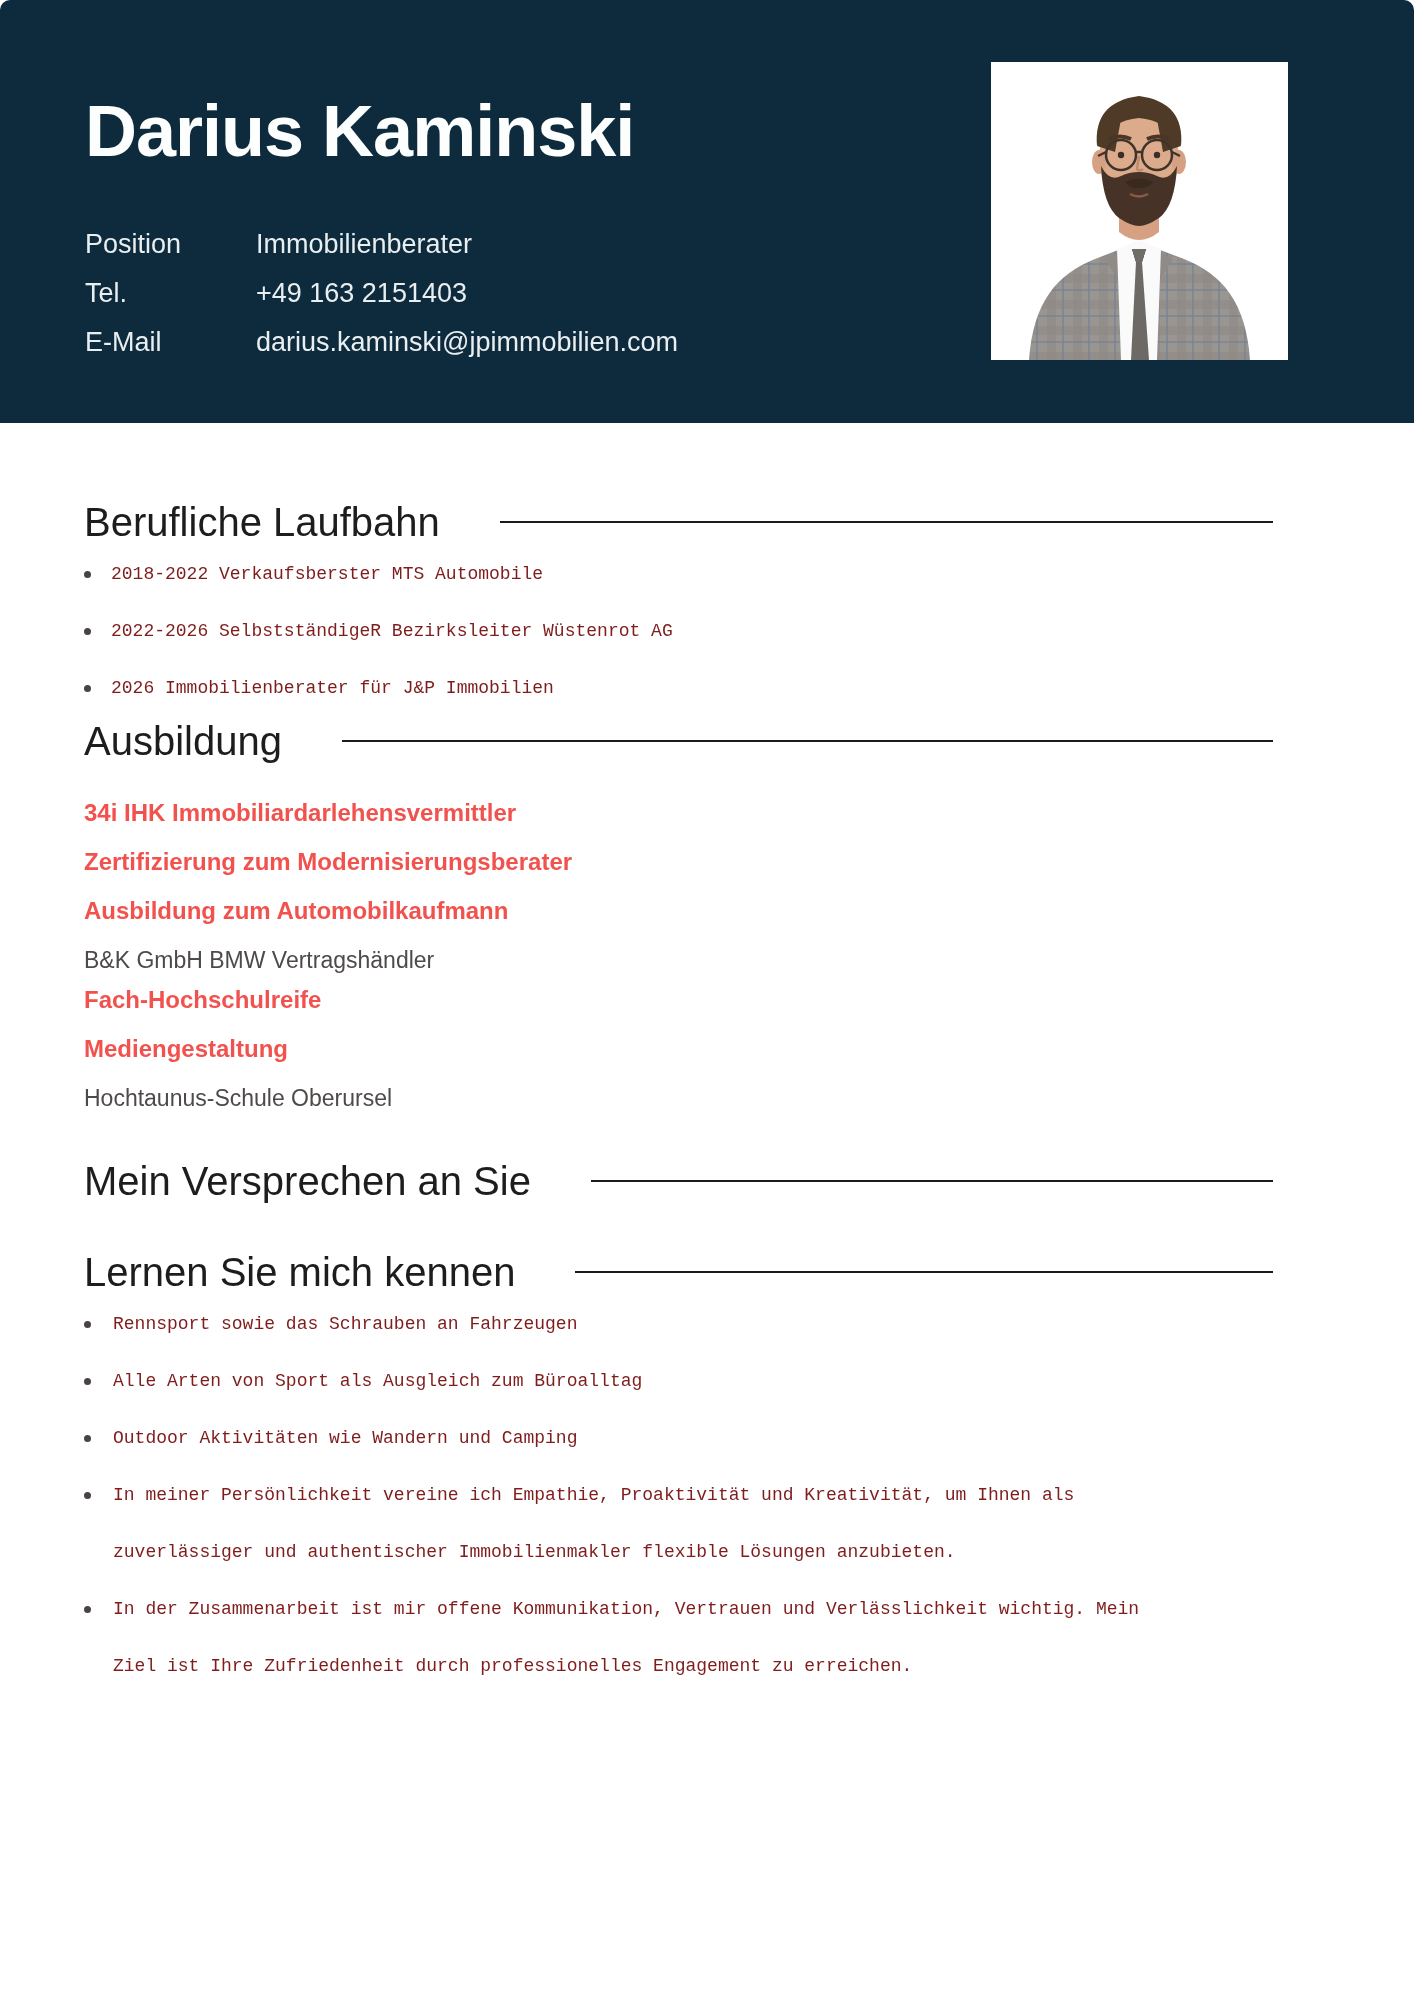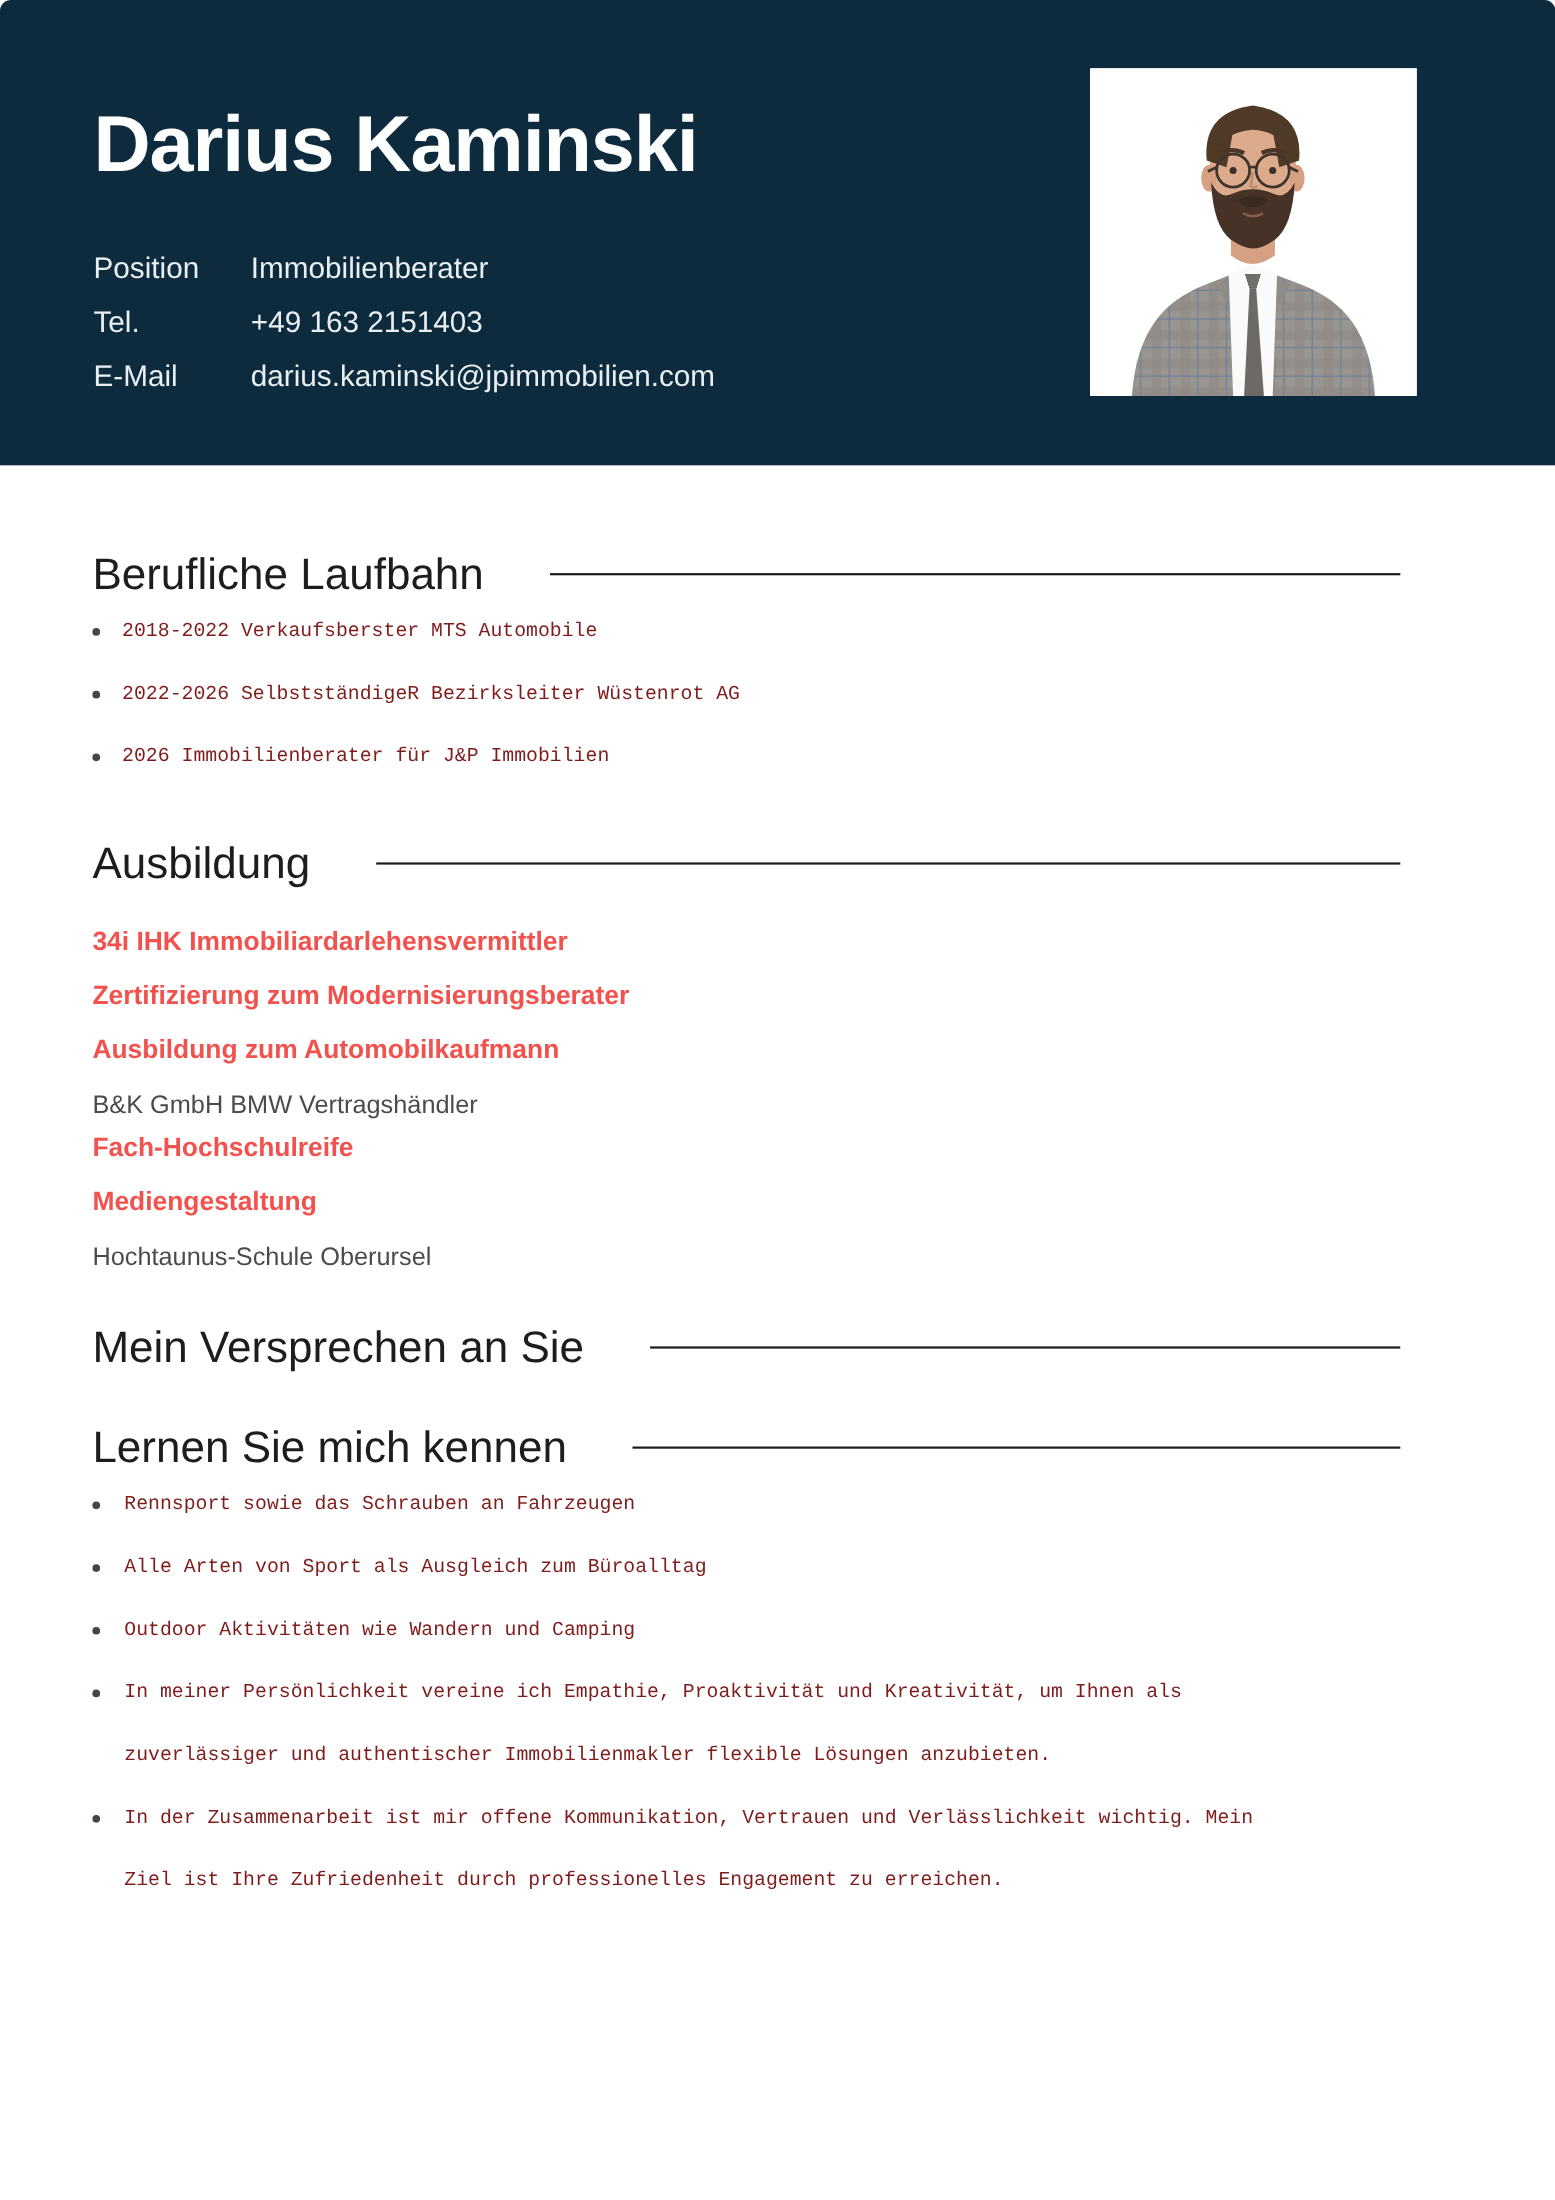--- a/index.html
+++ b/index.html
@@ -7,37 +7,37 @@
   .page { width: 1414px; height: 2000px; overflow: hidden; background: #ffffff; position: relative; border-radius: 10px; }
 
   
   .header { position: relative; height: 423px; background: #0d2b3d; }
   .name {
     position: absolute; left: 85px; top: 92px; margin: 0;
     font-size: 72px; font-weight: bold; letter-spacing: -1px;
     color: #fdfefe; line-height: 1.1; white-space: nowrap;
   }
   .contact { position: absolute; left: 85px; top: 220px; font-size: 27px; color: #e9eef1; }
-  .contact-row { display: flex; line-height: 49px; }
+  .contact-row { display: flex; line-height: 49px; gap: 28px; }
   .contact-label { display: inline-block; width: 143px; }
   .contact-value { white-space: nowrap; }
   .photo {
     position: absolute; left: 991px; top: 62px; width: 297px; height: 298px;
     background: #ffffff; overflow: hidden;
   }
   .photo svg { display: block; width: 100%; height: 100%; }
 
   
   .content { padding-left: 84px; }
   .heading-row { display: flex; align-items: center; gap: 60px; margin-right: 141px; }
   .section h2 { margin: 0; font-size: 40px; font-weight: 400; color: #1d1d1d; line-height: 48px; white-space: nowrap; }
   .rule { flex: 1; height: 2px; background: #1b1b1b; }
 
   #sec-career    { margin-top: 75px; }
-  #sec-education { margin-top: 44px; }
+  #sec-education { }
   #sec-promise   { margin-top: 42px; }
   #sec-about     { margin-top: 43px; }
 
   ul.bullets { list-style: none; margin: 0; padding: 0; font-size: 18px; color: #7f1d1d; font-family: Liberation Mono, monospace; }
   ul.bullets li { position: relative; line-height: 57px; }
   ul.bullets li::before {
     content: ""; position: absolute; left: 0; top: 25px;
     width: 7px; height: 7px; border-radius: 50%; background: #4a4343;
   }
   .list-a { padding-left: 34px; margin-top: 0; }

